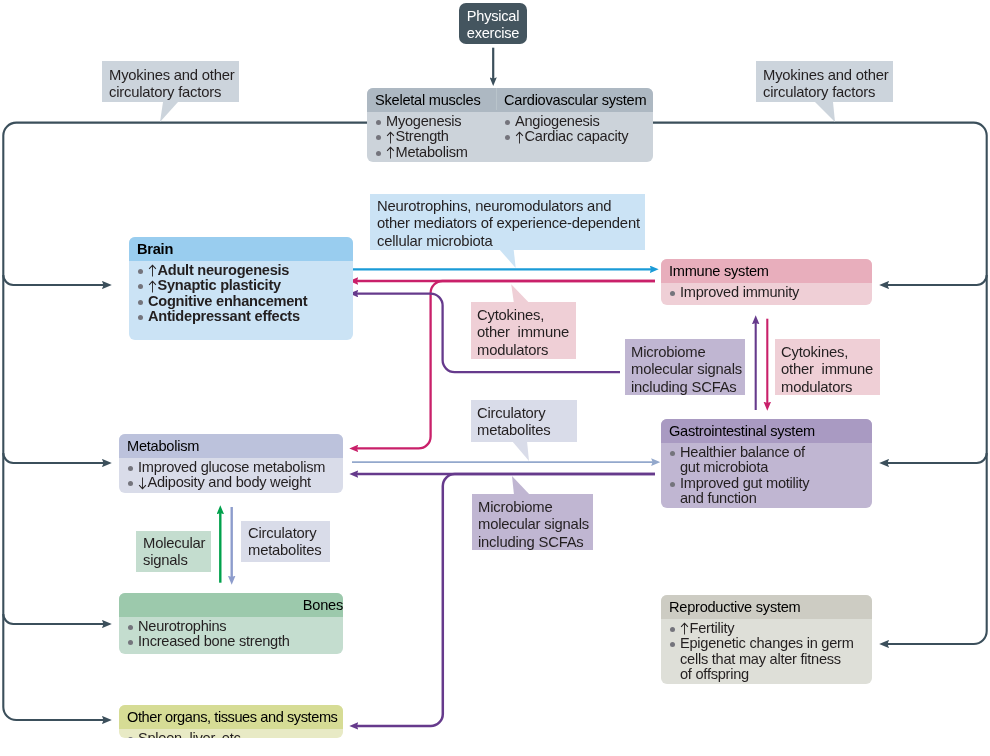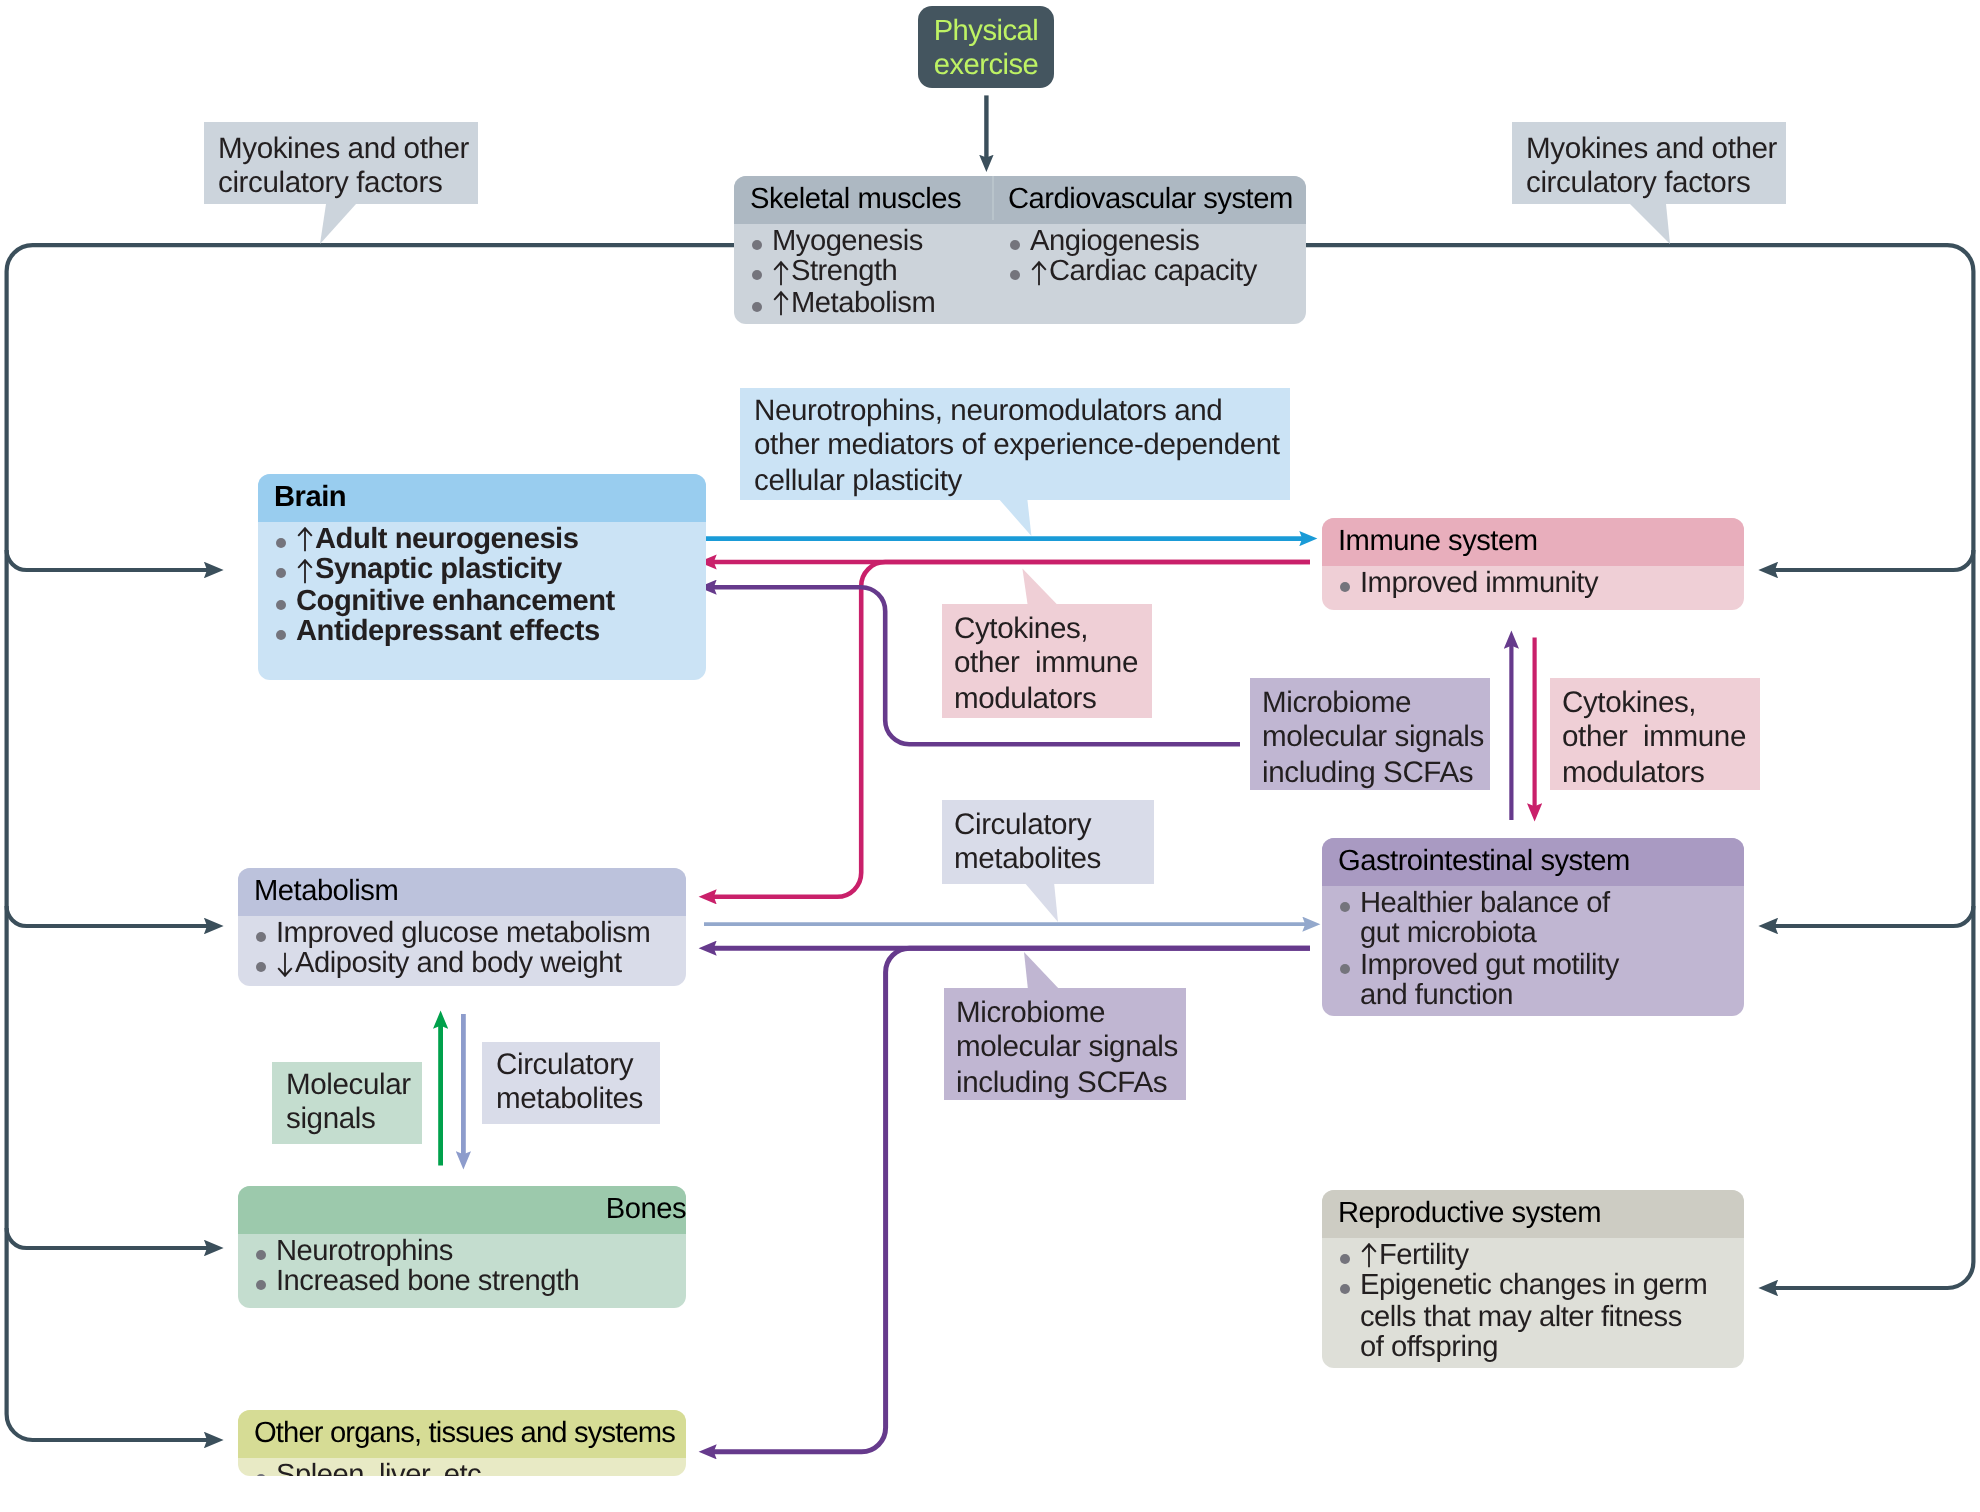--- a/index.html
+++ b/index.html
@@ -13,21 +13,21 @@
   .node .body{font-size:14.6px;color:#231f20;letter-spacing:-0.25px;padding:2px 6px 6px 9px;}
   svg.arw{display:inline-block;width:9px;height:13px;vertical-align:-2.4px;margin-right:0.5px;}
   .li{display:flex;align-items:flex-start;line-height:15.4px;white-space:nowrap;}
   .li .dot{flex:0 0 auto;width:10px;height:15.4px;position:relative;font-size:0;}
   .li .dot::before{content:"";position:absolute;left:0px;top:6px;width:5px;height:5px;
                    border-radius:50%;background:#74747c;}
   .li .tx{flex:0 0 auto;}
   .ln{display:block;}
   .tag{position:absolute;z-index:3;font-size:14.8px;letter-spacing:-0.2px;color:#231f20;line-height:17.3px;
        padding:4px 8px 5px 7px;box-sizing:border-box;white-space:nowrap;}
-  .pill{position:absolute;z-index:3;border-radius:7px;color:#bef264;font-size:14.6px;letter-spacing:-0.25px;
+  .pill{position:absolute;z-index:3;border-radius:7px;color:#ffffff;font-size:14.6px;letter-spacing:-0.25px;
         line-height:17px;text-align:center;padding-top:5px;box-sizing:border-box;}
 </style>
 </head>
 <body>
 
 <div id="stage">
 
   <svg class="layer" id="wires" viewBox="0 0 990 756">
     <defs>
       <marker id="ah-spine" viewBox="0 0 10 8.4" refX="2.6" refY="4.2" markerWidth="9.9" markerHeight="8.3" orient="auto-start-reverse" markerUnits="userSpaceOnUse">
@@ -269,21 +269,21 @@
   </div>
 
   <div class="tag" style="left:756px;top:61px;width:137px;height:41px;background:#ccd4dc;padding-top:6px;">
     <div>Myokines and other</div>
     <div>circulatory factors</div>
   </div>
 
   <div class="tag" style="left:370px;top:194px;width:275px;height:55.5px;background:#cbe3f5;">
     <div>Neurotrophins, neuromodulators and</div>
     <div>other mediators of experience-dependent</div>
-    <div>cellular plasticity</div>
+    <div>cellular microbiota</div>
   </div>
 
   <div class="tag" style="left:471px;top:302px;width:105px;height:57px;background:#efcfd6;padding-top:5px;padding-left:6px;">
     <div>Cytokines,</div>
     <div>other &nbsp;immune</div>
     <div>modulators</div>
   </div>
 
   <div class="tag" style="left:775px;top:339px;width:105px;height:56px;background:#efcfd6;padding-top:5px;padding-left:6px;">
     <div>Cytokines,</div>

